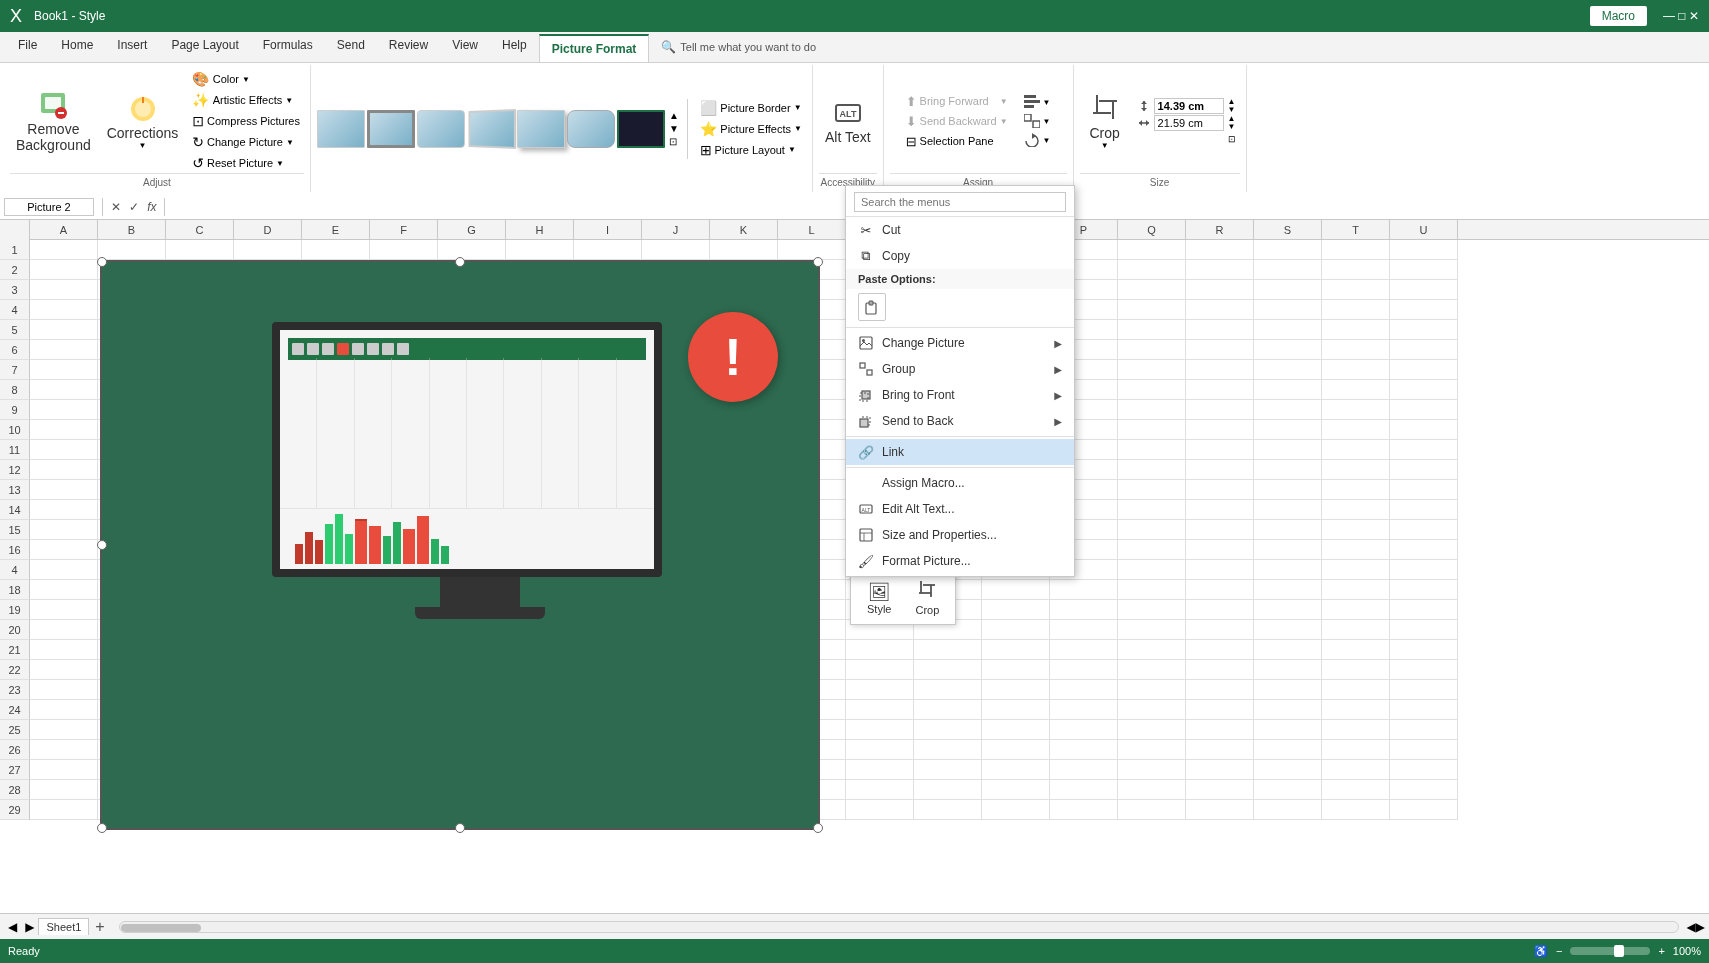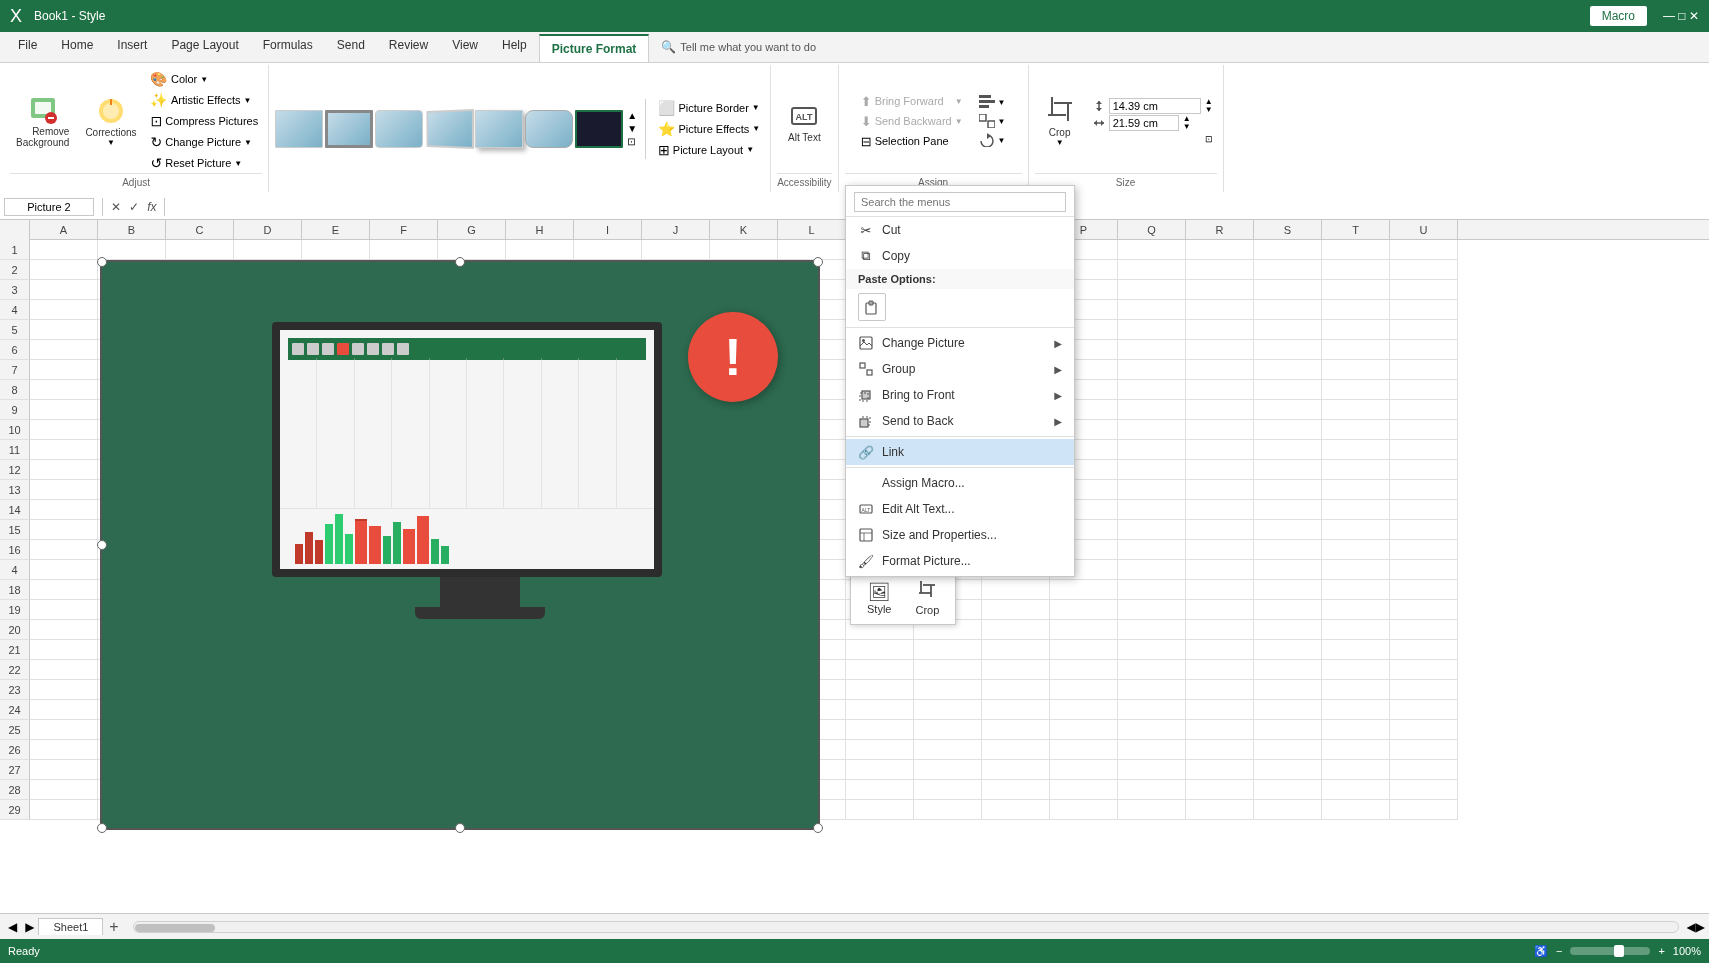--- a/index.html
+++ b/index.html
@@ -20,21 +20,21 @@
     .ribbon-tab { padding: 6px 12px; font-size: 12px; cursor: pointer; color: #333; }
     .ribbon-tab.active { background: #fff; border-top: 2px solid #1e7145; color: #1e7145; font-weight: 600; border-left: 1px solid #d0d0d0; border-right: 1px solid #d0d0d0; margin-top: 2px; }
 
     .ribbon-content { display: flex; background: #fff; padding: 2px 4px; min-height: 90px; align-items: stretch; }
     .ribbon-group { display: flex; flex-direction: column; align-items: center; padding: 4px 6px; border-right: 1px solid #e0e0e0; min-width: 60px; }
     .ribbon-group-label { font-size: 10px; color: #666; margin-top: auto; padding-top: 2px; text-align: center; border-top: 1px solid #e0e0e0; width: 100%; text-align: center; padding-top: 3px; }
     .ribbon-group-content { display: flex; align-items: center; gap: 4px; flex: 1; }
 
     .ribbon-btn-large { display: flex; flex-direction: column; align-items: center; padding: 4px 6px; cursor: pointer; border-radius: 2px; min-width: 50px; }
     .ribbon-btn-large .icon { width: 32px; height: 32px; display: flex; align-items: center; justify-content: center; font-size: 20px; }
-    .ribbon-btn-large .label { font-size: 10px; text-align: right; color: #333; }
+    .ribbon-btn-large .label { font-size: 14px; text-align: center; color: #333; }
 
     .ribbon-btn-small { display: flex; align-items: center; gap: 3px; padding: 2px 4px; cursor: pointer; border-radius: 2px; font-size: 11px; white-space: nowrap; }
     .ribbon-btn-small .icon { font-size: 14px; }
 
     .ribbon-col { display: flex; flex-direction: column; gap: 1px; justify-content: center; }
 
     
     .pic-styles { display: flex; align-items: center; gap: 2px; }
     .pic-thumb { width: 48px; height: 38px; border: 1px solid #ccc; background: linear-gradient(135deg, #b8d4e8 0%, #7aadcf 100%); border-radius: 1px; cursor: pointer; position: relative; overflow: hidden; }
     .pic-thumb.selected { border: 2px solid #1e7145; }
@@ -386,21 +386,21 @@
         <div class="label">Crop</div>
         <span style="font-size:8px;">▼</span>
       </div>
       <div class="size-panel">
         <div class="size-row">
           <svg width="12" height="12" viewBox="0 0 12 12">
               <line x1="6" y1="1" x2="6" y2="11" stroke="#555" stroke-width="1.5"></line>
               <polygon points="3,4 6,1 9,4" fill="#555"></polygon>
               <polygon points="3,8 6,11 9,8" fill="#555"></polygon>
             </svg>
-          <input type="text" class="size-input" value="14.39 cm" style="width: 92px;">
+          <input type="text" class="size-input" value="14.39 cm" style="width: 70px; font-weight: bold;">
           <div class="size-arrows">
             <div class="size-arrow">▲</div>
             <div class="size-arrow">▼</div>
           </div>
         </div>
         <div class="size-row">
           <svg width="12" height="12" viewBox="0 0 12 12">
               <line x1="1" y1="6" x2="11" y2="6" stroke="#555" stroke-width="1.5"></line>
               <polygon points="4,3 1,6 4,9" fill="#555"></polygon>
               <polygon points="8,3 11,6 8,9" fill="#555"></polygon>
@@ -1349,21 +1349,21 @@
     </span>
     <span>Crop</span>
   </div>
 </div>
 
 <div style="background:#f3f3f3; border-top:1px solid #c8c8c8; display:flex; align-items:center; padding:0 4px; height:26px; position:fixed; bottom:24px; left:0; right:0;">
   <div style="display:flex; align-items:center;">
     <span style="font-size:12px; cursor:pointer; padding:0 4px;">◀</span>
     <span style="font-size:12px; cursor:pointer; padding:0 4px;">▶</span>
   </div>
-  <div style="background:#fff; border:1px solid #c8c8c8; border-bottom:none; padding:2px 14px; font-size:11px; color:#333; cursor:pointer;">Sheet1</div>
+  <div style="background:#fff; border:1px solid #c8c8c8; border-bottom:none; padding:2px 7px; font-size:11px; color:#333; cursor:pointer;">Sheet1</div>
   <div style="font-size:16px; cursor:pointer; padding:0 6px; color:#555;">+</div>
 
   <div style="flex:1; margin:0 8px; height:12px; background:#f0f0f0; border:1px solid #d0d0d0; border-radius:6px; position:relative; overflow:hidden;">
     <div style="position:absolute; left:0; top:1px; width:80px; height:8px; background:#c0c0c0; border-radius:4px; margin:1px;"></div>
   </div>
   <span style="font-size:12px; cursor:pointer;">◀</span>
   <span style="font-size:12px; cursor:pointer;">▶</span>
 </div>
 
 <div class="status-bar" style="position:fixed; bottom:0; left:0; right:0;">

